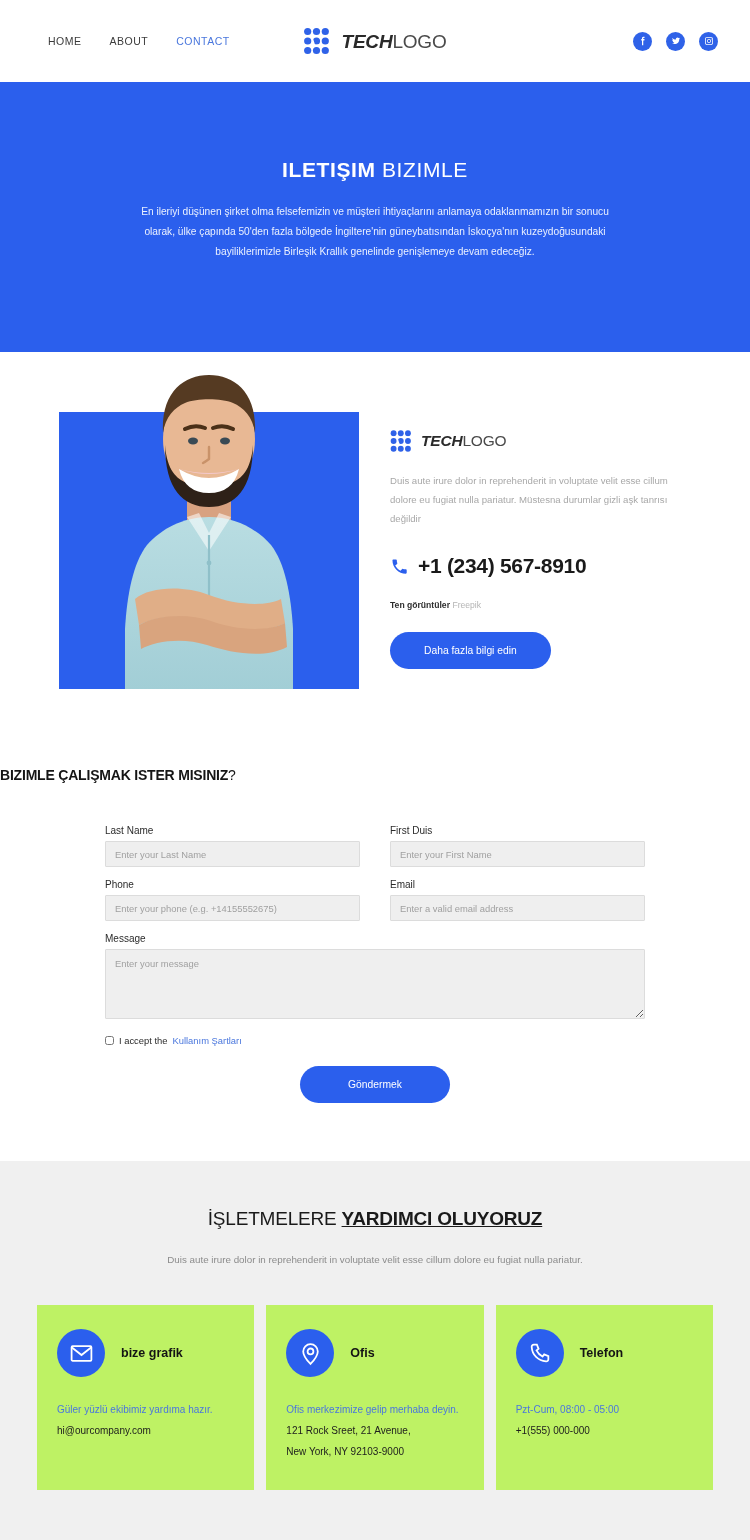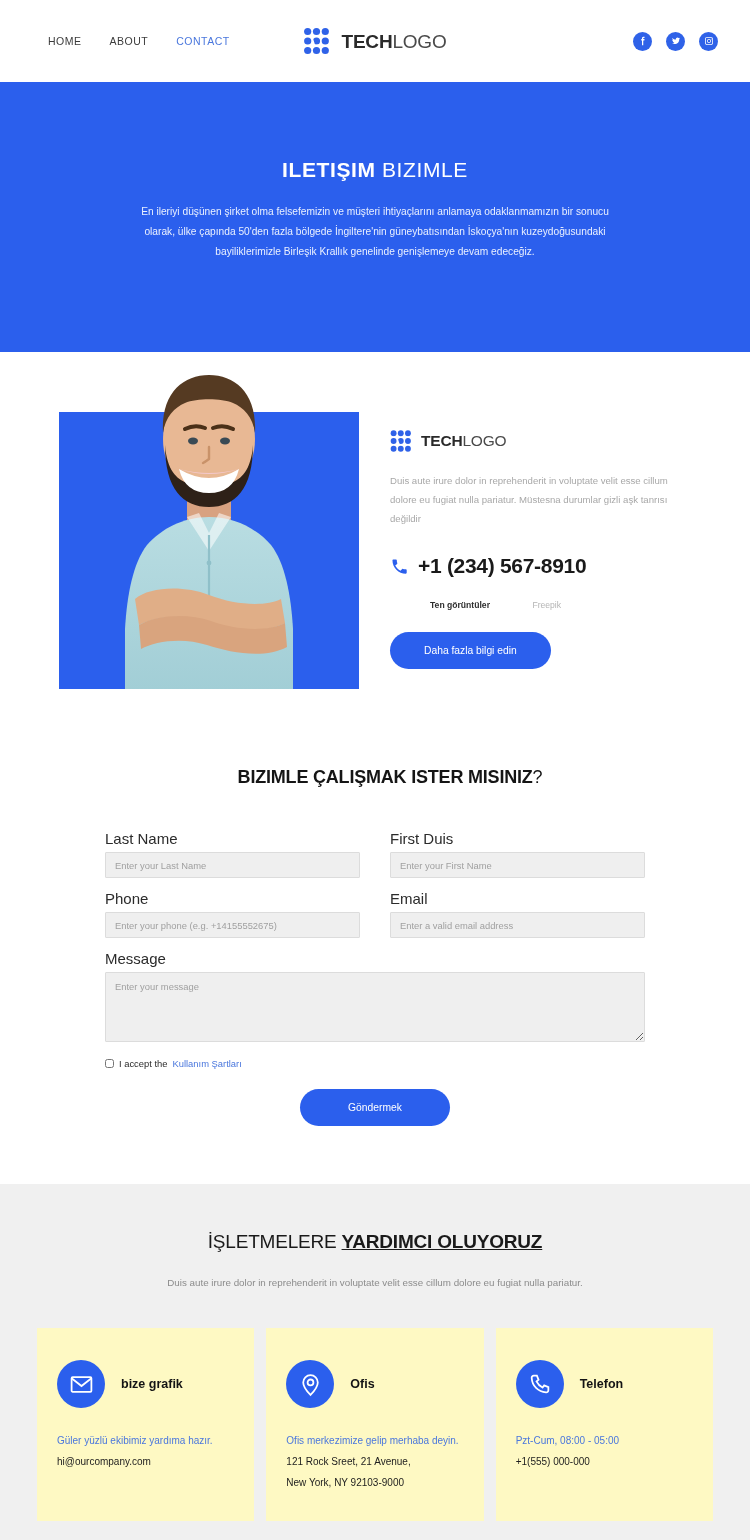--- a/index.html
+++ b/index.html
@@ -41,21 +41,21 @@
     gap: 9px;
     cursor: pointer;
   }
   .brand-mark { width: 29px; height: 27px; display: block; }
   .brand-text {
     font-size: 19px;
     letter-spacing: -.2px;
     color: #2a2a2a;
     white-space: nowrap;
   }
-  .brand-text b { font-weight: 700; }
+  .brand-text b { font-weight: 700; font-style: italic; }
   .brand-text span { font-weight: 300; color: #4a4a4a; }
 
   .social-row {
     margin-left: auto;
     display: flex;
     align-items: center;
     gap: 14px;
   }
   .social-ico {
     width: 19px; height: 19px;
@@ -137,52 +137,50 @@
   }
   .phone-row { display: flex; align-items: center; gap: 9px; margin-bottom: 22px; text-align: center; }
   .phone-ico svg { width: 19px; height: 19px; fill: #2b5fed; display:block; }
   .phone-num {
     font-size: 21px;
     font-weight: 700;
     color: #1a1a1a;
     letter-spacing: -.3px;
   }
   .credit { font-size: 8.6px; color: #2f2f2f; font-weight: 700; margin-bottom: 22px; }
-  .credit span { color: #b4b4b4; font-weight: 400; margin-left: 40px; }
+  .credit span { color: #b4b4b4; font-weight: 400; }
   .btn-primary {
     display: inline-block;
     background: #2b5fed;
     color: #fff;
     border: none;
     border-radius: 22px;
     padding: 13px 34px;
     font-size: 10.3px;
     font-family: inherit;
     cursor: pointer;
   }
 
   
   .form-section { padding: 28px 0 58px; background: #fff; }
   .form-heading {
-    text-align: center;
-    font-size: 18px;
+    font-size: 14px;
     color: #151515;
     font-weight: 300;
     margin-bottom: 42px;
     letter-spacing: -.2px;
-    margin-left: 30px;
   }
   .form-heading b { font-weight: 700; }
   .form-wrap { width: 540px; margin: 0 auto; }
   .form-grid { display: flex; gap: 30px; }
   .form-col { flex: 1; }
   .field { margin-bottom: 12px; }
   .field label {
     display: block;
-    font-size: 15px;
+    font-size: 10px;
     color: #2b2b2b;
     margin-bottom: 5px;
     font-weight: 400;
   }
   .field input, .field textarea {
     width: 100%;
     background: #efefef;
     border: 1px solid #dcdcdc;
     padding: 8px 9px;
     font-size: 9.4px;
@@ -231,22 +229,22 @@
     margin: 0 auto 36px;
   }
   .cards-row {
     display: flex;
     gap: 12px;
     width: 676px;
     margin: 0 auto;
   }
   .card {
     flex: 1;
-    background: #fef9c3;
-    padding: 32px 20px 28px;
+    background: #bef264;
+    padding: 24px 20px 28px;
     min-height: 184px;
   }
   .card-head { display: flex; align-items: center; gap: 16px; margin-bottom: 22px; }
   .card-ico {
     width: 48px; height: 48px;
     border-radius: 50%;
     background: #2b5fed;
     display: flex; align-items: center; justify-content: center;
     flex-shrink: 0;
   }

